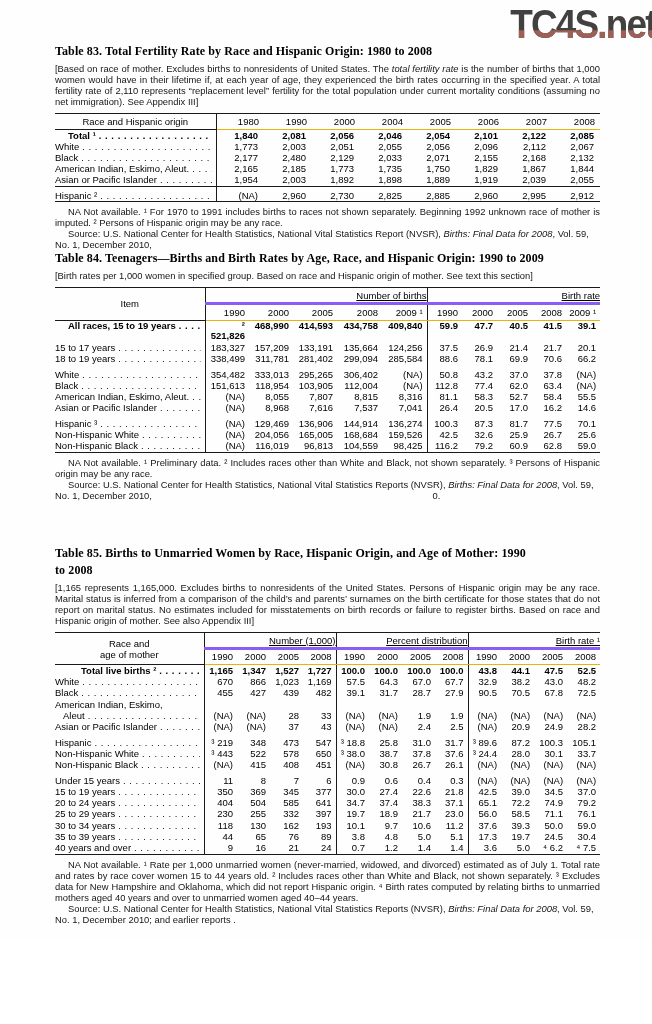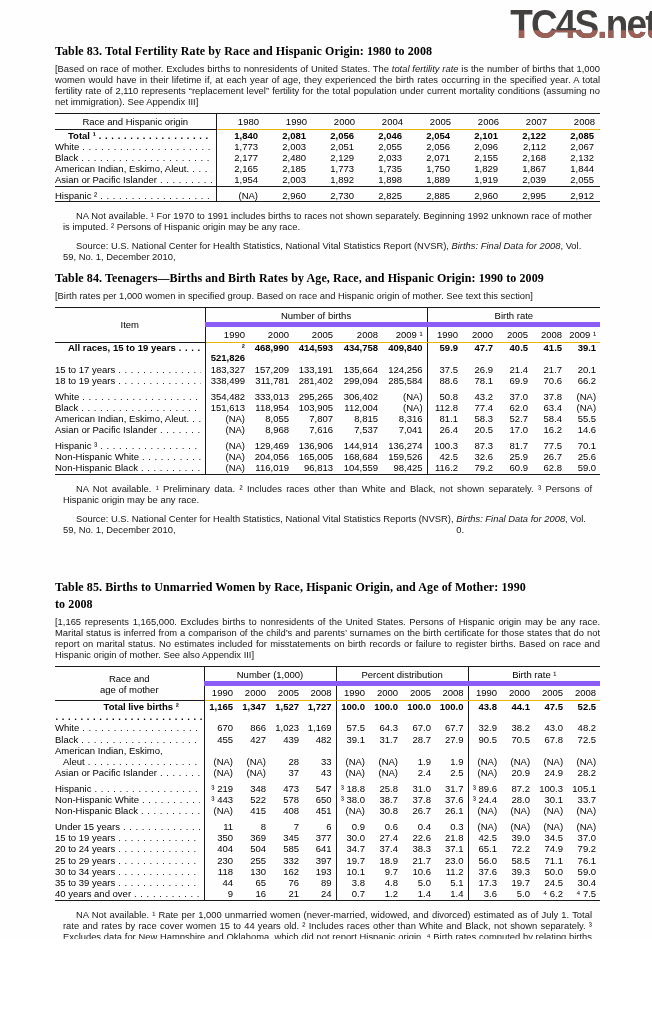--- a/index.html
+++ b/index.html
@@ -10,50 +10,50 @@
   
   .tbl-title{font-family:"Liberation Serif",serif;font-weight:700;font-size:12px;
              line-height:17px;color:#000;letter-spacing:.1px;}
   .title83{margin-top:43px;}
   .title84{max-width:495px;}
   .title85{margin-top:44px;max-width:478px;}
 
   
   .bracket-note{font-size:9.4px;line-height:11px;text-align:justify;color:#151515;margin-top:3px;}
   .fnotes{margin-top:4px;font-size:9.4px;line-height:11px;color:#151515;text-align:justify;}
-  .fnotes p{margin:8px;text-indent:13px;}
+  .fnotes p{margin:0;text-indent:13px;}
   .fnotes p.src{text-align:left;}
   .it{font-style:italic;}
   .seg-gap{margin-left:278px;}
 
   
   table{border-collapse:collapse;table-layout:fixed;width:545px;margin-top:6px;
         font-size:9.5px;color:#000;border-top:1.2px solid #1a1a1a;border-bottom:1.2px solid #1a1a1a;}
   th{font-weight:400;font-size:9.5px;}
   td,th{overflow:hidden;}
   .t83 col.cstub{width:161px;} .t83 col.cyr{width:48px;}
   .t84 col.cstub{width:150px;} .t84 col.cnb{width:44px;} .t84 col.cnbL{width:45px;} .t84 col.cbr{width:35px;} .t84 col.cbrL{width:34px;}
   .t85 col.cstub{width:149px;} .t85 col.cq{width:33px;}
   th.sh{border-right:1px solid #1a1a1a;border-bottom:1px solid #1a1a1a;text-align:center;
         vertical-align:middle;padding:2px 2px;line-height:11px;}
-  th.gh{border-bottom:5px solid #8b5cf6;text-align:center;padding:2px 0 1px;}
+  th.gh{border-bottom:3px solid #8b5cf6;text-align:right;padding:2px 0 1px;text-decoration:underline;}
   th.year{border-bottom:1px solid #eab308;text-align:right;padding:1.5px 5px 2px 0;}
   .t85 th.year,.t84 th.year{padding-right:4px;}
   .gb{border-left:1px solid #1a1a1a;}
   tbody td{padding:0.5px 0;line-height:10.2px;vertical-align:baseline;}
   tbody td.stub{border-right:1px solid #1a1a1a;padding-right:2px;}
   tbody td.num{text-align:right;padding-right:6px;}
   .t84 tbody td.num,.t85 tbody td.num{padding-right:4px;}
   tr.bold td{font-weight:700;}
   tr.gap td{padding-top:5px;}
   tr.sep td{border-top:1px solid #1a1a1a;padding-top:3.5px;}
   .srow{display:flex;align-items:center;}
   .srow.ind1{padding-left:8px;}
   .srow.ind2{padding-left:13px;}
-  .srow.ind3{padding-left:26px;flex-direction:column;}
+  .srow.ind3{padding-left:26px;}
   .lab{white-space:nowrap;}
   .leader{flex:1 1 auto;overflow:hidden;white-space:nowrap;margin:0 2px 0 3px;}
   .leader::after{content:". . . . . . . . . . . . . . . . . . . . . . . . . . . . . . . . . . . . . . . . . . . . . . . .";letter-spacing:.5px;}
 
   
   .footer-left{position:absolute;left:69px;top:953px;font-size:12.5px;color:#151515;}
   .footer-left .sec{margin-left:11px;}
   .footer-right{position:absolute;right:40px;top:967px;font-size:13px;color:#151515;font-style:italic;}
 
   

